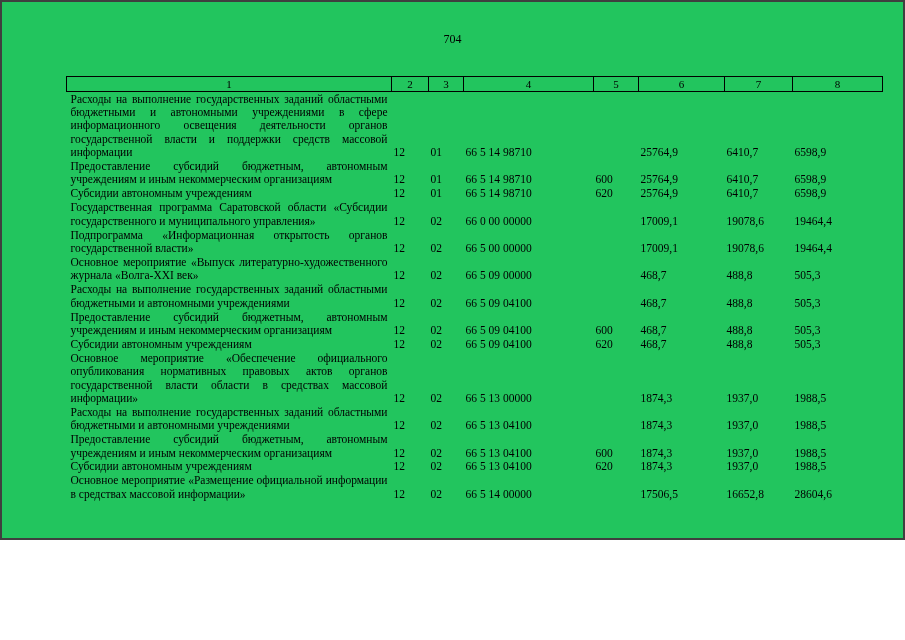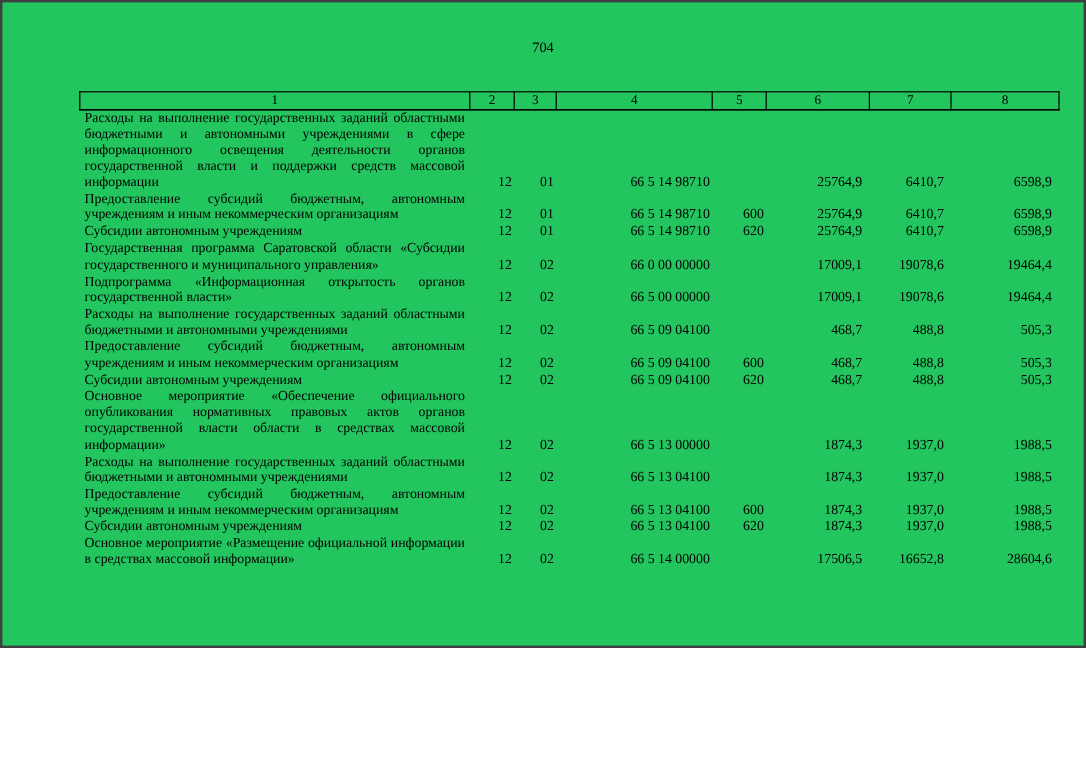--- a/index.html
+++ b/index.html
@@ -50,24 +50,23 @@
     font-size: 11.5px;
   }
   table.budget tbody td.c-label {
     text-align: justify;
     vertical-align: top;
     padding-left: 4px;
     padding-right: 4px;
     margin-left: 37px;
   }
   table.budget tbody td.c-mid {
-    text-align: right;
+    text-align: left;
   }
   table.budget tbody td.c-num {
-    text-align: right;
     padding-right: 6px;
   }
   table.budget tbody tr td {
     padding-top: 0.5px;
   }
 </style>
 </head>
 <body>
 
 <div class="page">
@@ -141,20 +140,30 @@
           <td class="c-label">Подпрограмма «Информационная открытость органов государственной власти»</td>
           <td class="c-mid">12</td>
           <td class="c-mid">02</td>
           <td class="c-mid">66 5 00 00000</td>
           <td class="c-mid"></td>
           <td class="c-num">17009,1</td>
           <td class="c-num">19078,6</td>
           <td class="c-num">19464,4</td>
         </tr>
         <tr>
+          <td class="c-label">Основное мероприятие «Выпуск литературно-художественного журнала «Волга-XXI век»</td>
+          <td class="c-mid">12</td>
+          <td class="c-mid">02</td>
+          <td class="c-mid">66 5 09 00000</td>
+          <td class="c-mid"></td>
+          <td class="c-num">468,7</td>
+          <td class="c-num">488,8</td>
+          <td class="c-num">505,3</td>
+        </tr>
+        <tr>
           <td class="c-label">Расходы на выполнение государственных заданий областными бюджетными и автономными учреждениями</td>
           <td class="c-mid">12</td>
           <td class="c-mid">02</td>
           <td class="c-mid">66 5 09 04100</td>
           <td class="c-mid"></td>
           <td class="c-num">468,7</td>
           <td class="c-num">488,8</td>
           <td class="c-num">505,3</td>
         </tr>
         <tr>

